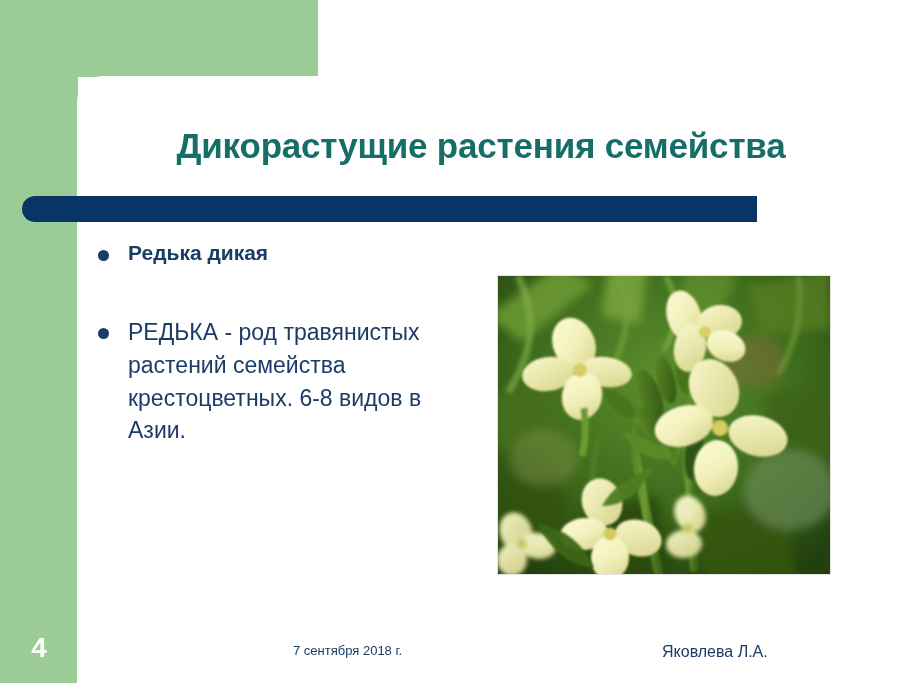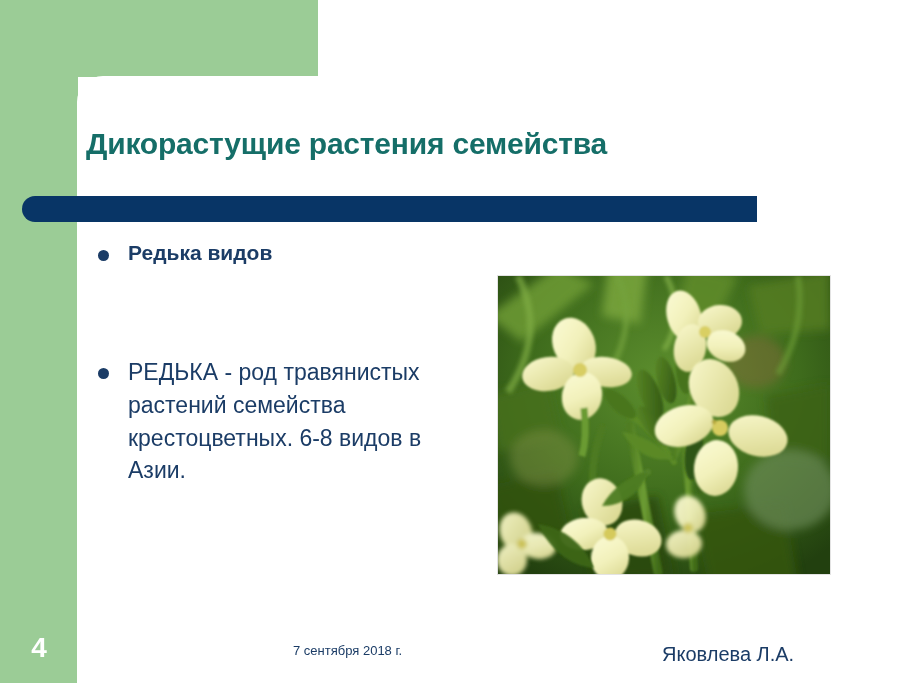--- a/index.html
+++ b/index.html
@@ -53,26 +53,27 @@
     background: #ffffff;
     border-top-left-radius: 26px;
   }
 
   
   .slide-title {
     position: absolute;
     left: 86px;
     top: 127px;
     width: 790px;
-    font-size: 30px;
+    font-size: 35px;
     font-weight: bold;
     color: #156e68;
     letter-spacing: -0.2px;
     line-height: 1.1;
     white-space: nowrap;
+    text-align: center;
   }
 
   
   .accent-bar {
     position: absolute;
     left: 22px;
     top: 196px;
     width: 735px;
     height: 26px;
     background: #083566;
@@ -107,21 +108,21 @@
   }
   .bullet-first .bullet-dot { top: 10px; }
   .bullet-first .bullet-text {
     font-size: 21px;
     font-weight: bold;
     line-height: 1.25;
     color: #1b3c66;
   }
 
   .bullet-second {
-    margin-top: 90px;
+    margin-top: 50px;
   }
   .bullet-second .bullet-dot { top: 12px; }
   .bullet-second .bullet-text {
     font-size: 23px;
     font-weight: normal;
     line-height: 1.42;
     color: #1b3c66;
     text-align: justify;
     text-justify: inter-word;
   }
@@ -160,21 +161,21 @@
     left: 293px;
     top: 643px;
     font-size: 13px;
     color: #1b3c66;
     white-space: nowrap;
   }
   .footer-author {
     position: absolute;
     left: 662px;
     top: 643px;
-    font-size: 20px;
+    font-size: 16px;
     color: #1b3c66;
     white-space: nowrap;
   }
 </style>
 </head>
 <body>
 
 <div id="slide">
 
   <div class="green-header-block"></div>
@@ -183,21 +184,21 @@
   <div class="white-panel"></div>
 
   <div class="slide-title">Дикорастущие растения семейства</div>
 
   <div class="accent-bar"></div>
 
   <div class="body-column">
 
     <div class="bullet-row bullet-first">
       <span class="bullet-dot"></span>
-      <span class="bullet-text">Редька видов</span>
+      <span class="bullet-text">Редька дикая</span>
     </div>
 
     <div class="bullet-row bullet-second">
       <span class="bullet-dot"></span>
       <span class="bullet-text">РЕДЬКА - род травянистых растений семейства крестоцветных. 6-8 видов в Азии.</span>
     </div>
 
   </div>
 
   <div class="photo-frame">

